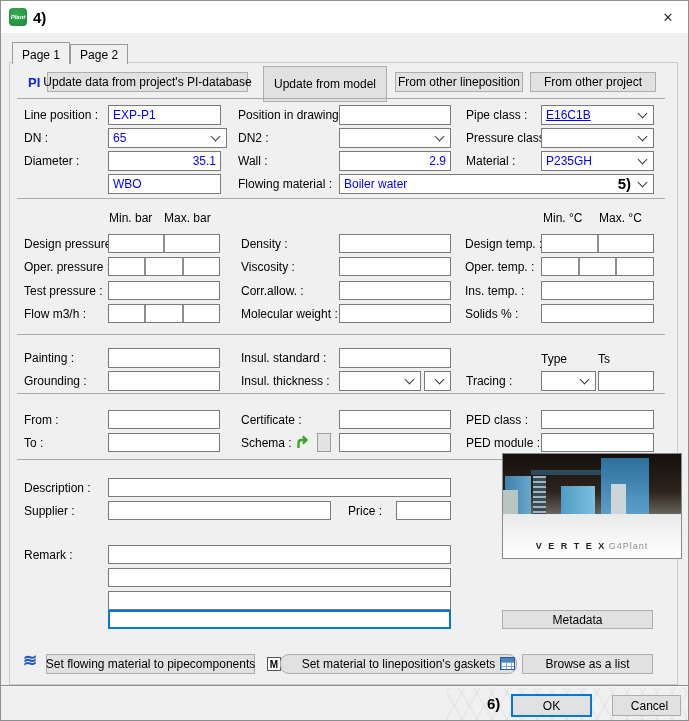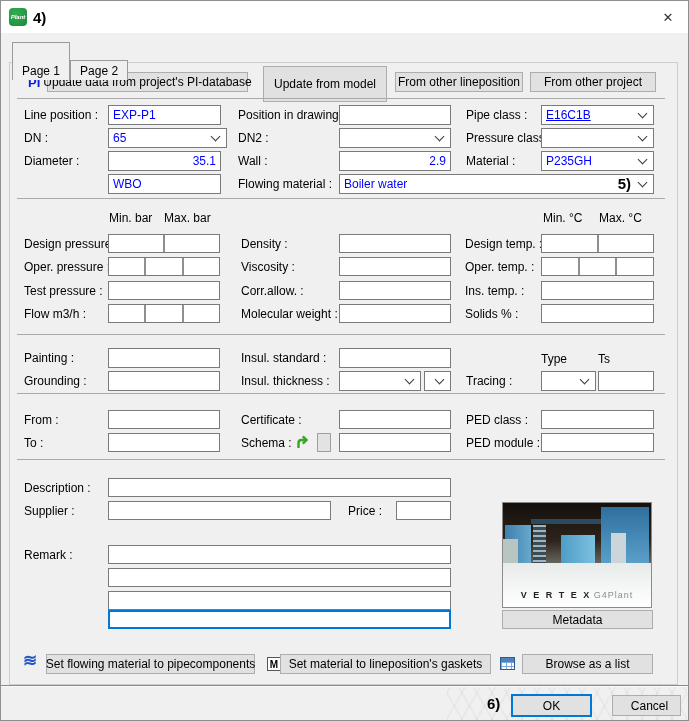--- a/index.html
+++ b/index.html
@@ -6,36 +6,36 @@
   body{font-family:"Liberation Sans",sans-serif;font-size:12px;color:#000;}
   .win{position:relative;width:689px;height:721px;background:#f0f0f0;border:1px solid #8f8f8f;box-sizing:border-box;overflow:hidden;}
   .titlebar{position:absolute;left:0;top:0;width:100%;height:32px;background:#ffffff;}
   .logo{position:absolute;left:8px;top:7px;width:18px;height:18px;border-radius:4px;background:radial-gradient(circle at 40% 35%,#35ac52,#1c8a3c);display:flex;align-items:center;justify-content:center;color:#fff;font-size:6px;font-style:italic;font-weight:bold;}
   .titlerow{position:absolute;left:32px;top:0;height:32px;display:flex;align-items:center;gap:10px;}
   .wtitle{letter-spacing:3.5px;font-weight:600;font-size:12px;}
   .annot{font-weight:bold;font-size:15px;}
   .closebtn{position:absolute;left:657px;top:7px;width:20px;height:18px;display:flex;align-items:center;justify-content:center;font-size:13px;color:#333;}
   .tabs{position:absolute;left:11px;top:41px;display:flex;align-items:flex-end;z-index:3;}
   .tab{border:1px solid #9b9b9b;border-bottom:none;background:#f0f0f0;padding:3px 9px 2px 9px;font-size:12px;}
-  .tab.sel{padding-top:21px;position:relative;z-index:4;}
+  .tab.sel{padding-top:5px;position:relative;z-index:4;}
   .tab.unsel{height:14px;margin-bottom:0;}
   .page{position:absolute;left:8px;top:61px;width:669px;height:623px;border:1px solid #cdcdcd;background:#f0f0f0;box-sizing:border-box;z-index:1;}
   .lbl{position:absolute;display:flex;align-items:center;height:20px;white-space:nowrap;z-index:2;}
   .hdr{position:absolute;white-space:nowrap;z-index:2;}
   .inp{position:absolute;background:#fff;border:1px solid #7a7a7a;box-sizing:border-box;display:flex;align-items:center;padding:0 4px;color:#0000ff;z-index:2;overflow:hidden;white-space:nowrap;}
   .inp.r{justify-content:flex-end;}
   .cmb{padding-right:18px;}
   .chev{position:absolute;right:7px;top:50%;width:6px;height:6px;margin-top:-5px;border-right:1.6px solid #3a3a3a;border-bottom:1.6px solid #3a3a3a;transform:rotate(45deg);}
   .cells{position:absolute;background:#fff;border:1px solid #7a7a7a;box-sizing:border-box;display:flex;z-index:2;}
   .cells i{flex:1;border-right:2px solid #8f8f8f;}
   .cells i:last-child{border-right:none;}
   .btn{position:absolute;background:#e1e1e1;border:1px solid #adadad;box-sizing:border-box;display:flex;align-items:center;justify-content:center;font-size:12px;z-index:2;white-space:nowrap;}
   .hr{position:absolute;height:1px;background:#a9a9a9;z-index:2;}
   .focusfield{border:2px solid #0078d7 !important;}
-  .photo{position:absolute;left:501px;top:501px;width:150px;height:106px;border:1px solid #8a8a8a;background:#fff;box-sizing:border-box;overflow:hidden;z-index:2;}
+  .photo{position:absolute;left:501px;top:452px;width:180px;height:106px;border:1px solid #8a8a8a;background:#fff;box-sizing:border-box;overflow:hidden;z-index:2;}
   .ph-sky{position:absolute;left:0;top:0;width:100%;height:62px;background:linear-gradient(180deg,#15100d 0%,#2c231b 60%,#6b6a62 100%);}
   .ph-floor{position:absolute;left:0;bottom:0;width:100%;height:44px;background:linear-gradient(180deg,#e9ebea,#ffffff);}
   .ph-shape{position:absolute;}
   .ph-caption{position:absolute;left:0;bottom:7px;width:100%;text-align:center;font-size:9px;z-index:5;}
   .cap-b{font-weight:bold;letter-spacing:2px;color:#222;}
   .cap-l{color:#8d8d8d;letter-spacing:1px;}
   .wave{position:absolute;color:#2356c7;font-size:17px;font-weight:bold;z-index:2;}
   .mbox{position:absolute;background:#fff;border:1px solid #555;box-sizing:border-box;display:flex;align-items:center;justify-content:center;font-size:10px;font-weight:bold;z-index:2;}
   .gridicon{position:absolute;width:15px;height:13px;border:1px solid #2f5a8f;background:#fff;background-image:linear-gradient(#7aa7dc 1px,transparent 1px),linear-gradient(90deg,#7aa7dc 1px,transparent 1px);background-size:5px 4px;box-sizing:border-box;z-index:2;}
   .gridicon .ghead{position:absolute;left:0;top:0;width:100%;height:4px;background:#4f81bd;}
@@ -243,21 +243,21 @@
     <div class="ph-caption">
       <span class="cap-b">V E R T E X</span>
       <span class="cap-l">G4Plant</span>
     </div>
   </div>
   <button class="btn" style="left:501px;top:609px;width:151px;height:19px;">Metadata</button>
 
   <span class="wave" style="left:22px;top:649px;">≋</span>
   <button class="btn" style="left:45px;top:653px;width:209px;height:20px;">Set flowing material to pipecomponents</button>
   <div class="mbox" style="left:266px;top:656px;width:14px;height:14px;">M</div>
-  <button class="btn" style="left:279px;top:653px;width:211px;height:20px;">Set material to lineposition's gaskets</button>
+  <button class="btn" style="left:279px;top:653px;width:237px;height:20px;border-radius:9px;">Set material to lineposition's gaskets</button>
   <div class="gridicon" style="left:499px;top:656px;">
       <div class="ghead"></div>
     </div>
   <button class="btn" style="left:521px;top:653px;width:131px;height:20px;">Browse as a list</button>
 
   <div class="footline1"></div>
   <div class="footline2"></div>
   <div class="footpattern"></div>
   <span class="annot" style="position:absolute;left:486px;top:694px;">6)</span>
   <button class="btn okbtn" style="left:510px;top:693px;width:81px;height:23px;">OK</button>

